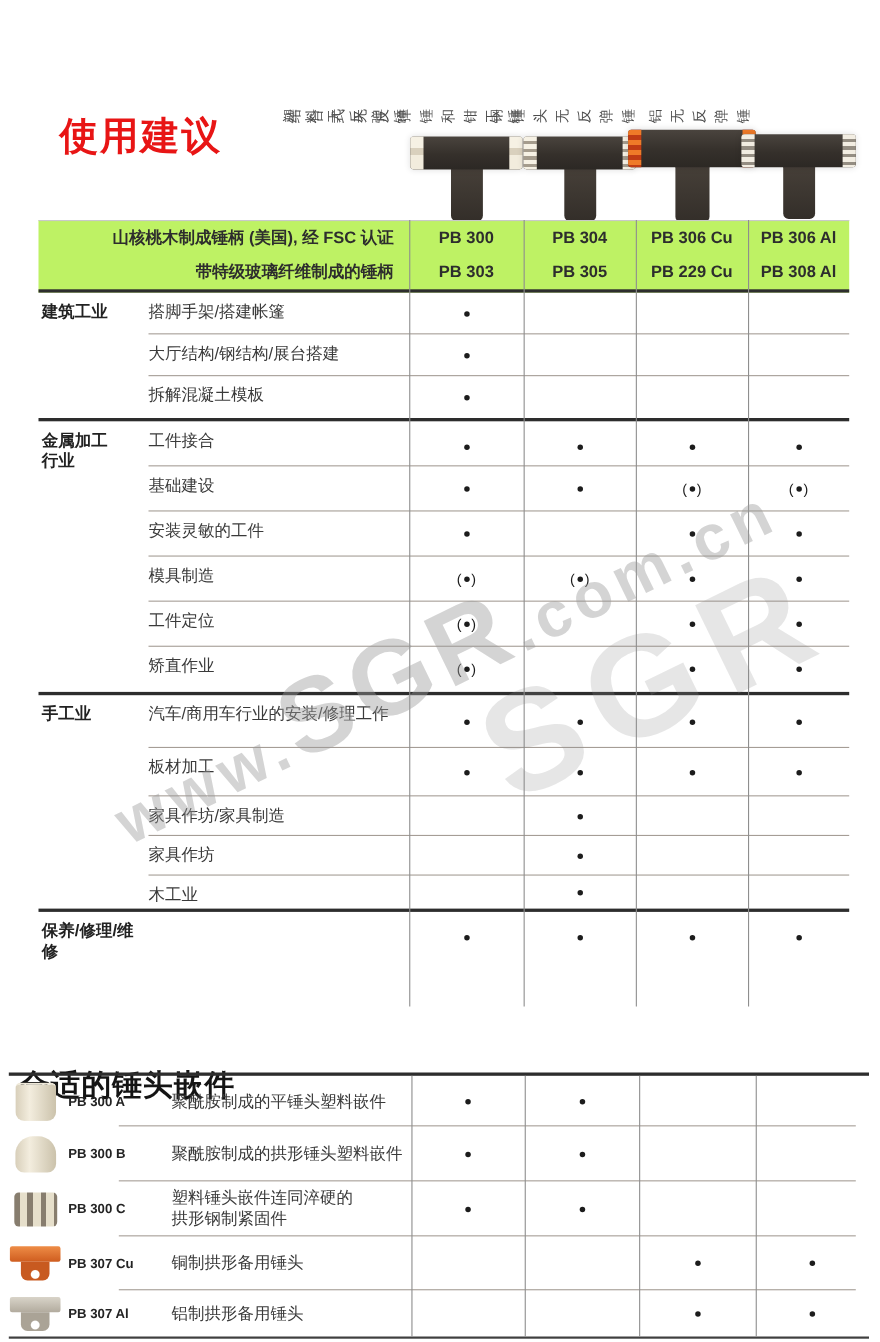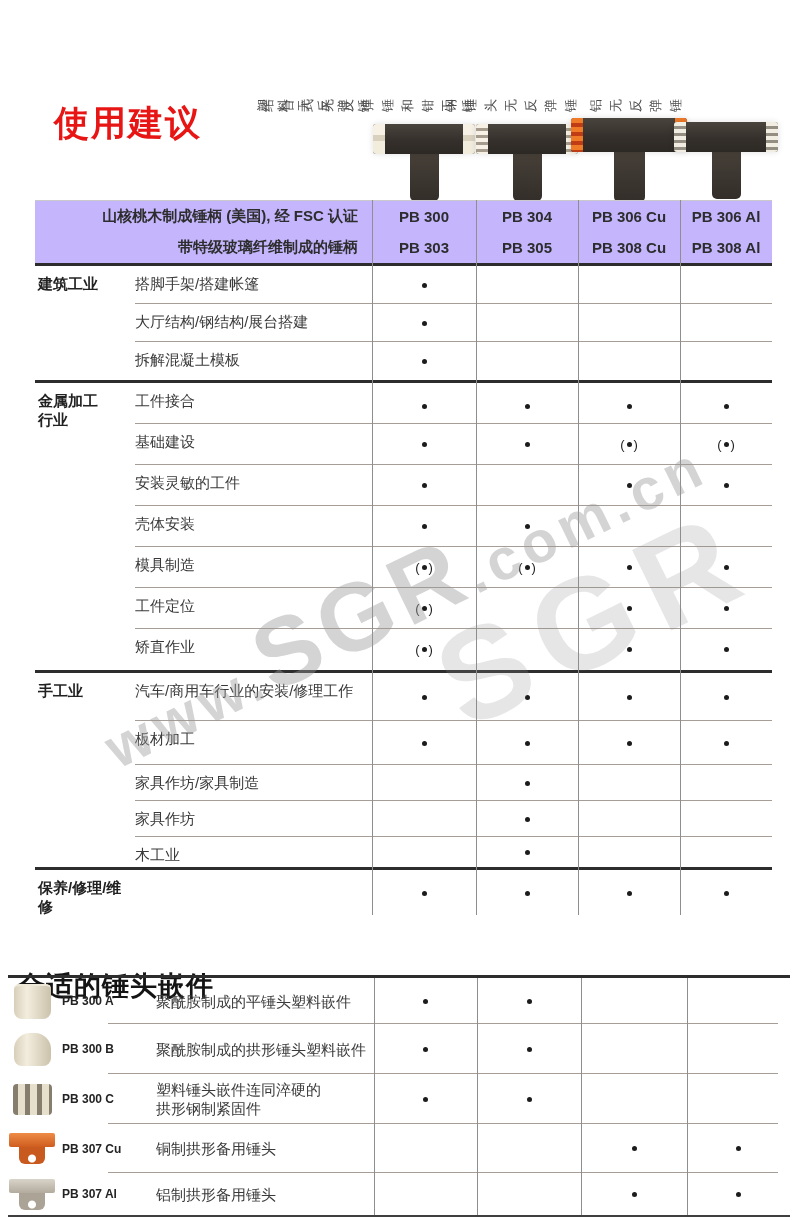--- a/index.html
+++ b/index.html
@@ -29,21 +29,21 @@
   .tip-copper         { background:repeating-linear-gradient(180deg,#ef7a28 0 5px,#c03c14 5px 9px); }
   .tip-aluminum       { background:repeating-linear-gradient(180deg,#f2ede2 0 4px,#948d82 4px 7px); }
   .hhandle { width:29px; height:49px; margin:-2px auto 0;
              background:linear-gradient(180deg,#474039,#332e29);
              border-radius:2px 2px 5px 5px; }
   .hbig .hhead { height:34px; }
   .hbig .hhandle { height:52px; width:31px; }
 
   
   .usage-table { position:absolute; left:35px; top:200px; width:737px; }
-  .uheader { background:#c4b5fd; border-top:1px solid #c9c9c9; border-bottom:3px solid #2d2d2d; }
+  .uheader { background:#bef264; border-top:1px solid #c9c9c9; border-bottom:3px solid #2d2d2d; }
   .hrow { display:grid; grid-template-columns:337px 104px 102px 102px 92px; height:31px; align-items:center; }
   .handle-label { text-align:right; padding-right:14px; font-weight:bold; font-size:15px; color:#2d2d2d; }
   .model { text-align:center; font-weight:bold; font-size:15px; color:#2d2d2d; }
 
   .section { border-bottom:3px solid #2d2d2d; }
   .section:last-child { border-bottom:none; }
   .urow { position:relative; display:grid; grid-template-columns:100px 237px 104px 102px 102px 92px; }
   .urow.divided::after { content:""; position:absolute; left:100px; right:0; bottom:0; height:1px; background:#a59d96; }
   .cat { font-weight:bold; font-size:15px; color:#222; padding:8px 0 0 3px; white-space:pre-line; line-height:19px; }
   .lbl { font-size:15px; color:#3a3a3a; padding-top:8px; line-height:19px; }
@@ -145,21 +145,21 @@
         <div class="handle-label">山核桃木制成锤柄 (美国), 经 FSC 认证</div>
         <div class="model">PB 300</div>
         <div class="model">PB 304</div>
         <div class="model">PB 306 Cu</div>
         <div class="model">PB 306 Al</div>
       </div>
       <div class="hrow">
         <div class="handle-label">带特级玻璃纤维制成的锤柄</div>
         <div class="model">PB 303</div>
         <div class="model">PB 305</div>
-        <div class="model">PB 308 Cu</div>
+        <div class="model">PB 229 Cu</div>
         <div class="model">PB 308 Al</div>
       </div>
     </div>
     <div>
         <div class="section">
           <div class="urow divided" style="height: 38px;">
             <div class="cat">建筑工业</div>
             <div class="lbl">搭脚手架/搭建帐篷</div>
             <div class="mark">
               <span class="ball"></span>
@@ -236,32 +236,20 @@
             <div class="mark"></div>
             <div class="mark">
               <span class="ball"></span>
             </div>
             <div class="mark">
               <span class="ball"></span>
             </div>
           </div>
           <div class="urow divided" style="height: 41px;">
             <div class="cat"></div>
-            <div class="lbl">壳体安装</div>
-            <div class="mark">
-              <span class="ball"></span>
-            </div>
-            <div class="mark">
-              <span class="ball"></span>
-            </div>
-            <div class="mark"></div>
-            <div class="mark"></div>
-          </div>
-          <div class="urow divided" style="height: 41px;">
-            <div class="cat"></div>
             <div class="lbl">模具制造</div>
             <div class="mark">
               <span class="pw">(</span>
               <span class="ball"></span>
               <span class="pw">)</span>
             </div>
             <div class="mark">
               <span class="pw">(</span>
               <span class="ball"></span>
               <span class="pw">)</span>

